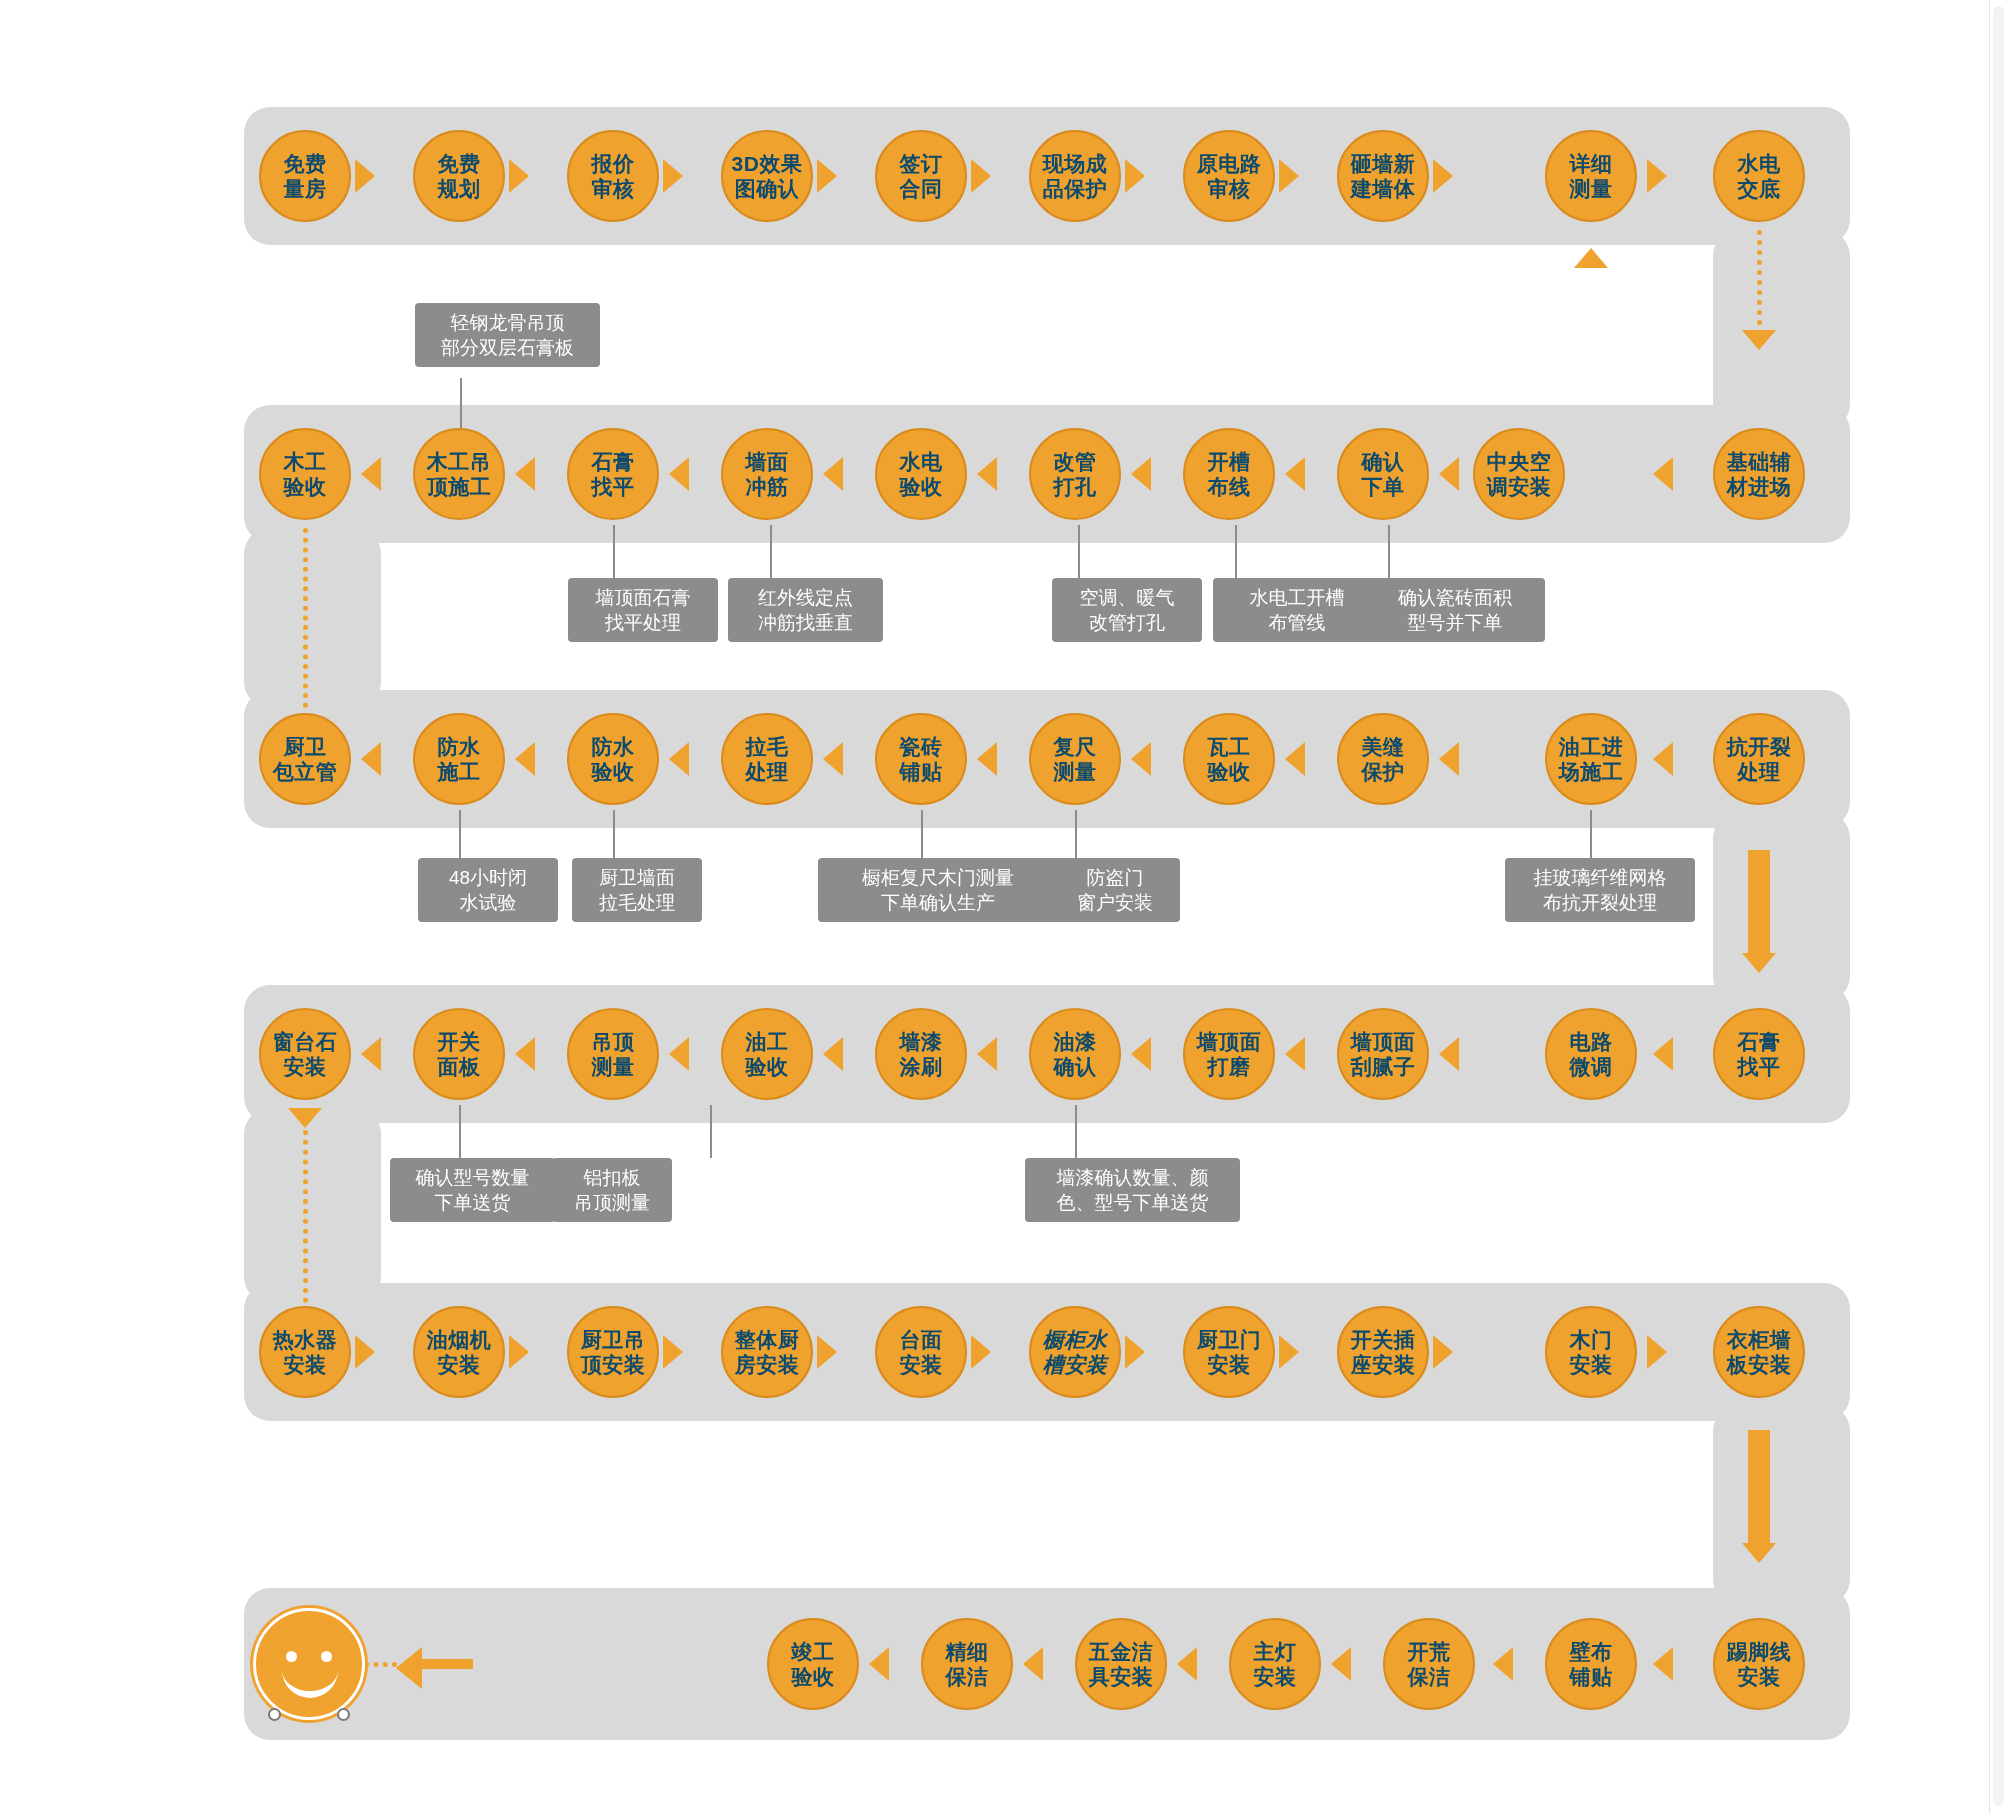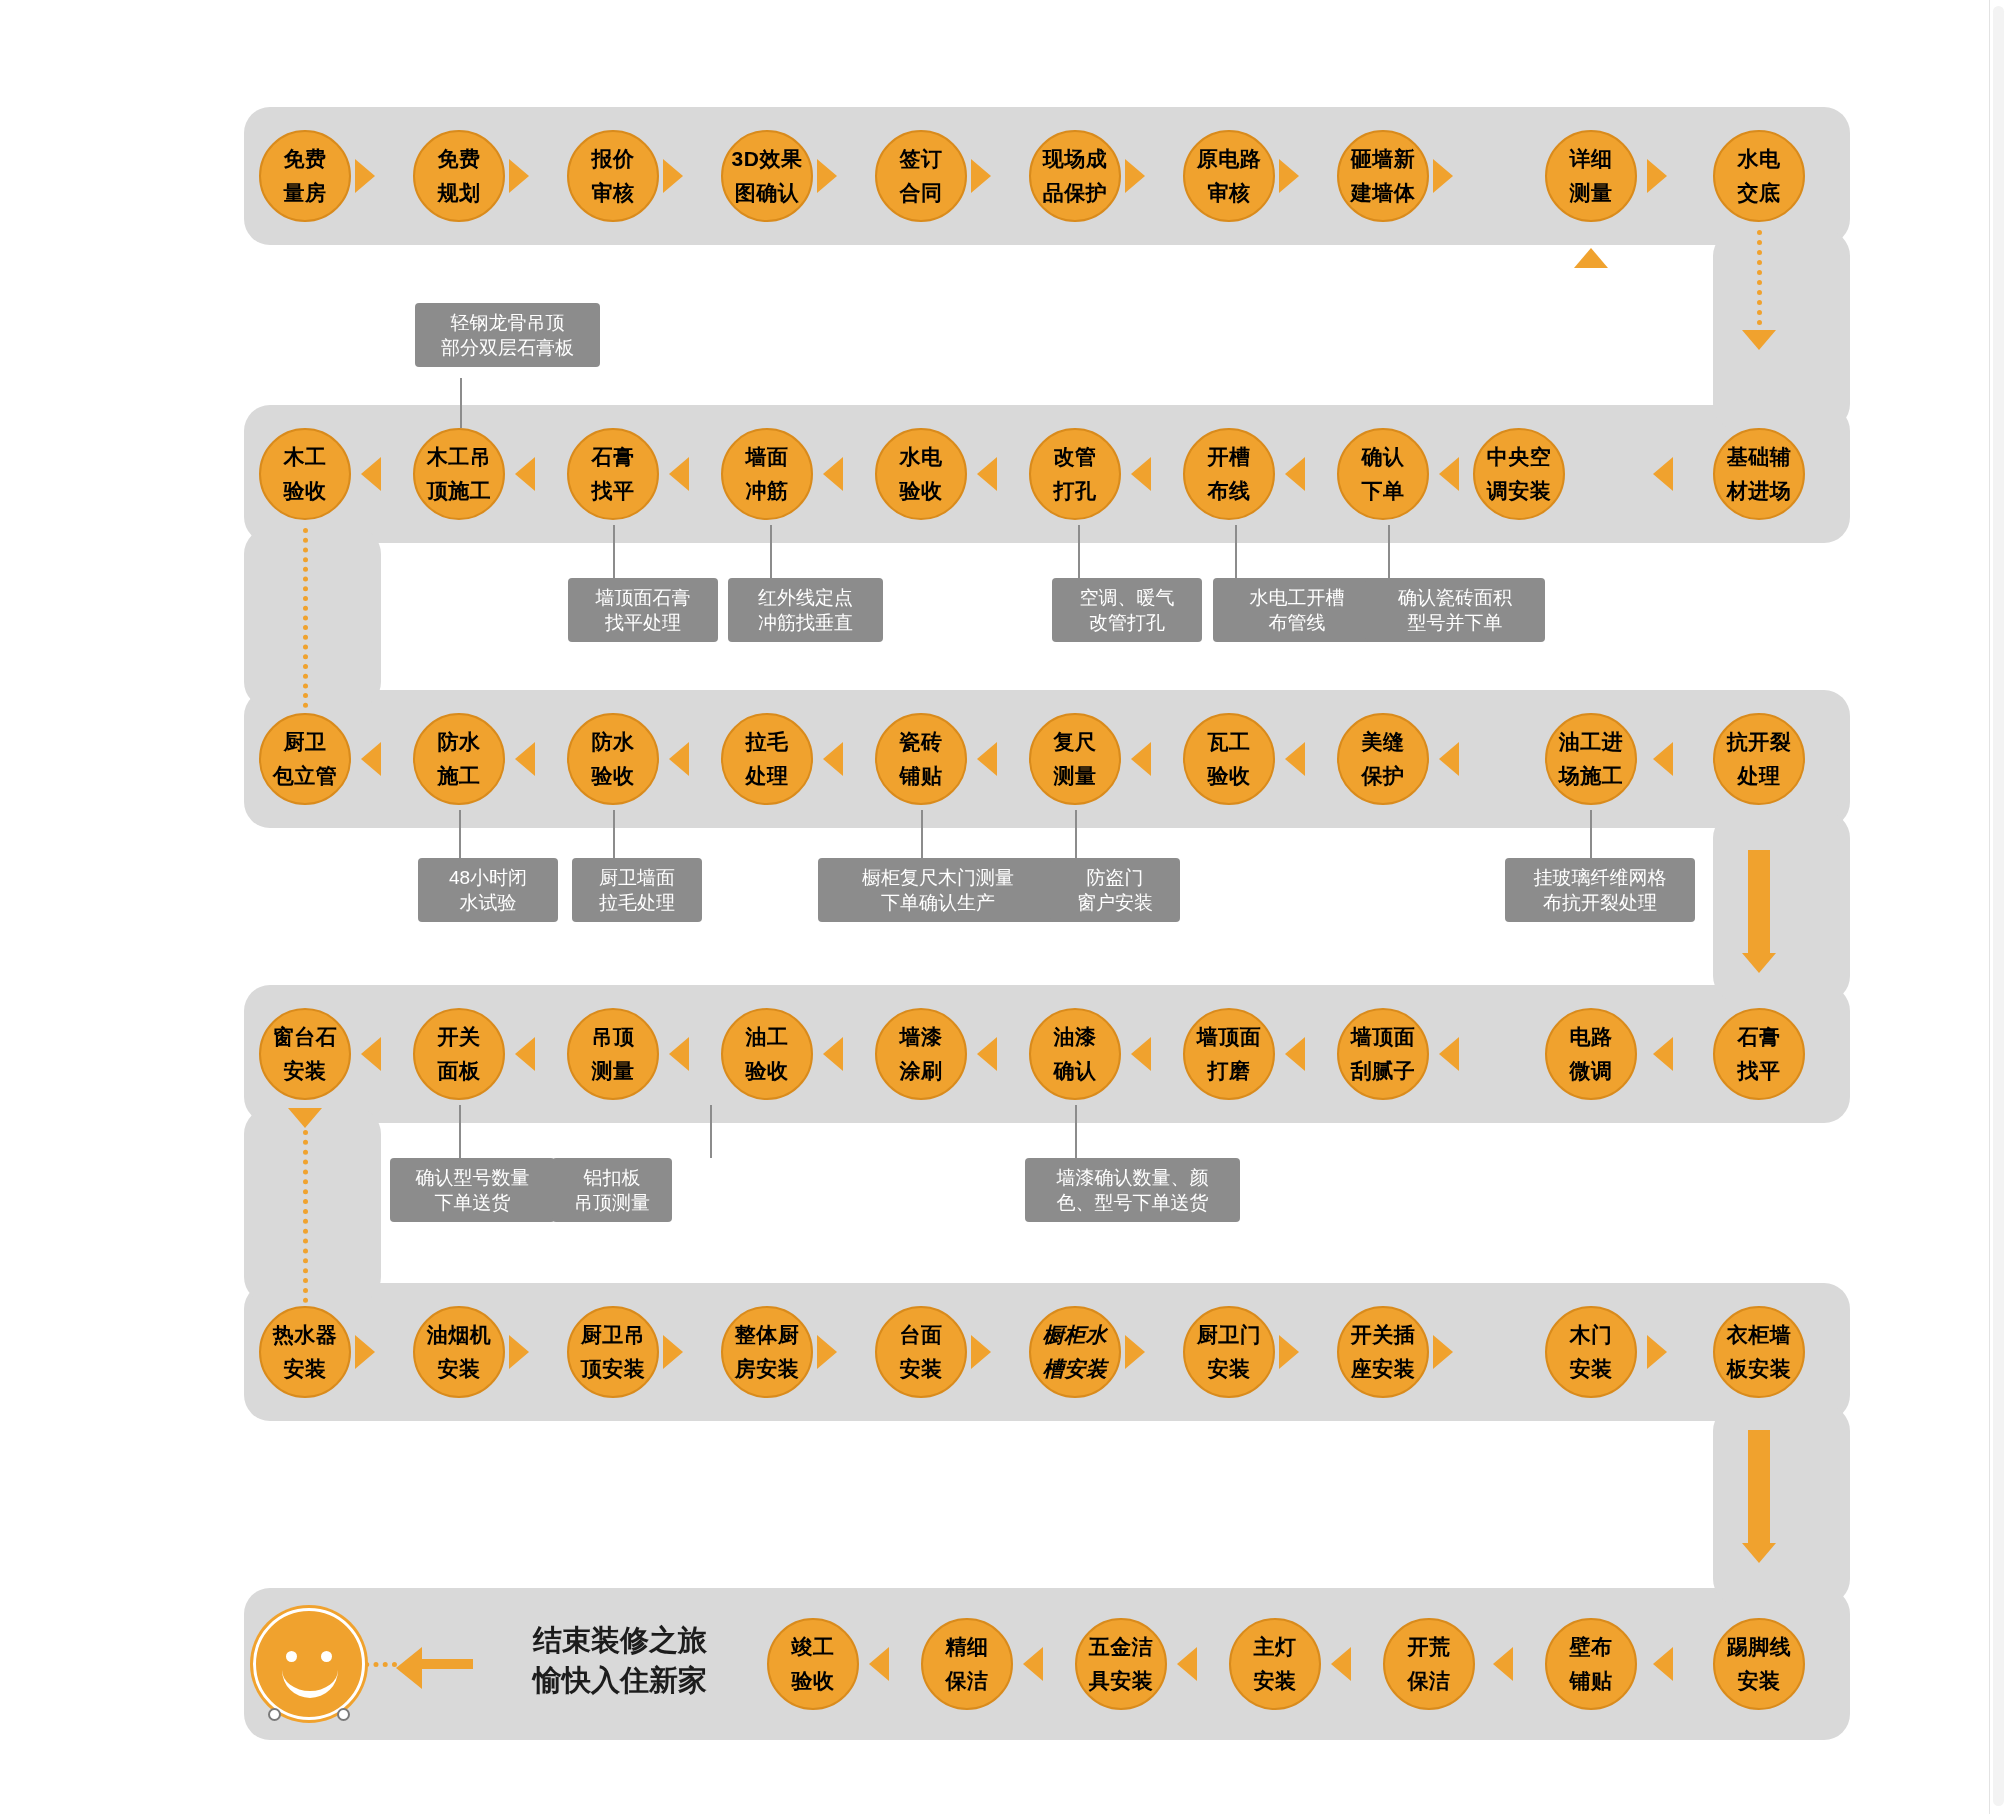--- a/index.html
+++ b/index.html
@@ -51,23 +51,23 @@
 
   
   .node {
     position: absolute;
     width: 92px;
     height: 92px;
     border-radius: 50%;
     background: #f0a22e;
     border: 2px solid #d98b1c;
     box-sizing: border-box;
-    color: #000000;
+    color: #0c4a6e;
     font-size: 21px;
-    line-height: 34px;
+    line-height: 25px;
     font-weight: bold;
     display: flex;
     align-items: center;
     justify-content: center;
     text-align: center;
     letter-spacing: 0.5px;
   }
   .node span { display: block; white-space: pre-line; }
 
   
@@ -568,22 +568,20 @@
       <span>踢脚线
 安装</span>
     </div>
   <div class="tri left" style="left:869px; top:1647px;"></div>
   <div class="tri left" style="left:1023px; top:1647px;"></div>
   <div class="tri left" style="left:1177px; top:1647px;"></div>
   <div class="tri left" style="left:1331px; top:1647px;"></div>
   <div class="tri left" style="left:1493px; top:1647px;"></div>
   <div class="tri left" style="left:1653px; top:1647px;"></div>
 
-  <div class="final-text" style="left:495px; top:1620px; width:250px;"><span>结束装修之旅
-愉快入住新家</span></div>
   <div class="arrow-flat" style="left:413px; top:1659px; width:60px;"></div>
   <div class="tri left" style="left:396px; top:1647px; border-right-width:26px; border-top-width:21px; border-bottom-width:21px;"></div>
   <div class="dots-h" style="left:355px; top:1662px; width:42px;"></div>
 
   <div class="smiley" style="left:253px; top:1608px;">
     <div class="eye l"></div>
     <div class="eye r"></div>
     <div class="mouth"></div>
     <div class="dot l"></div>
     <div class="dot r"></div>

